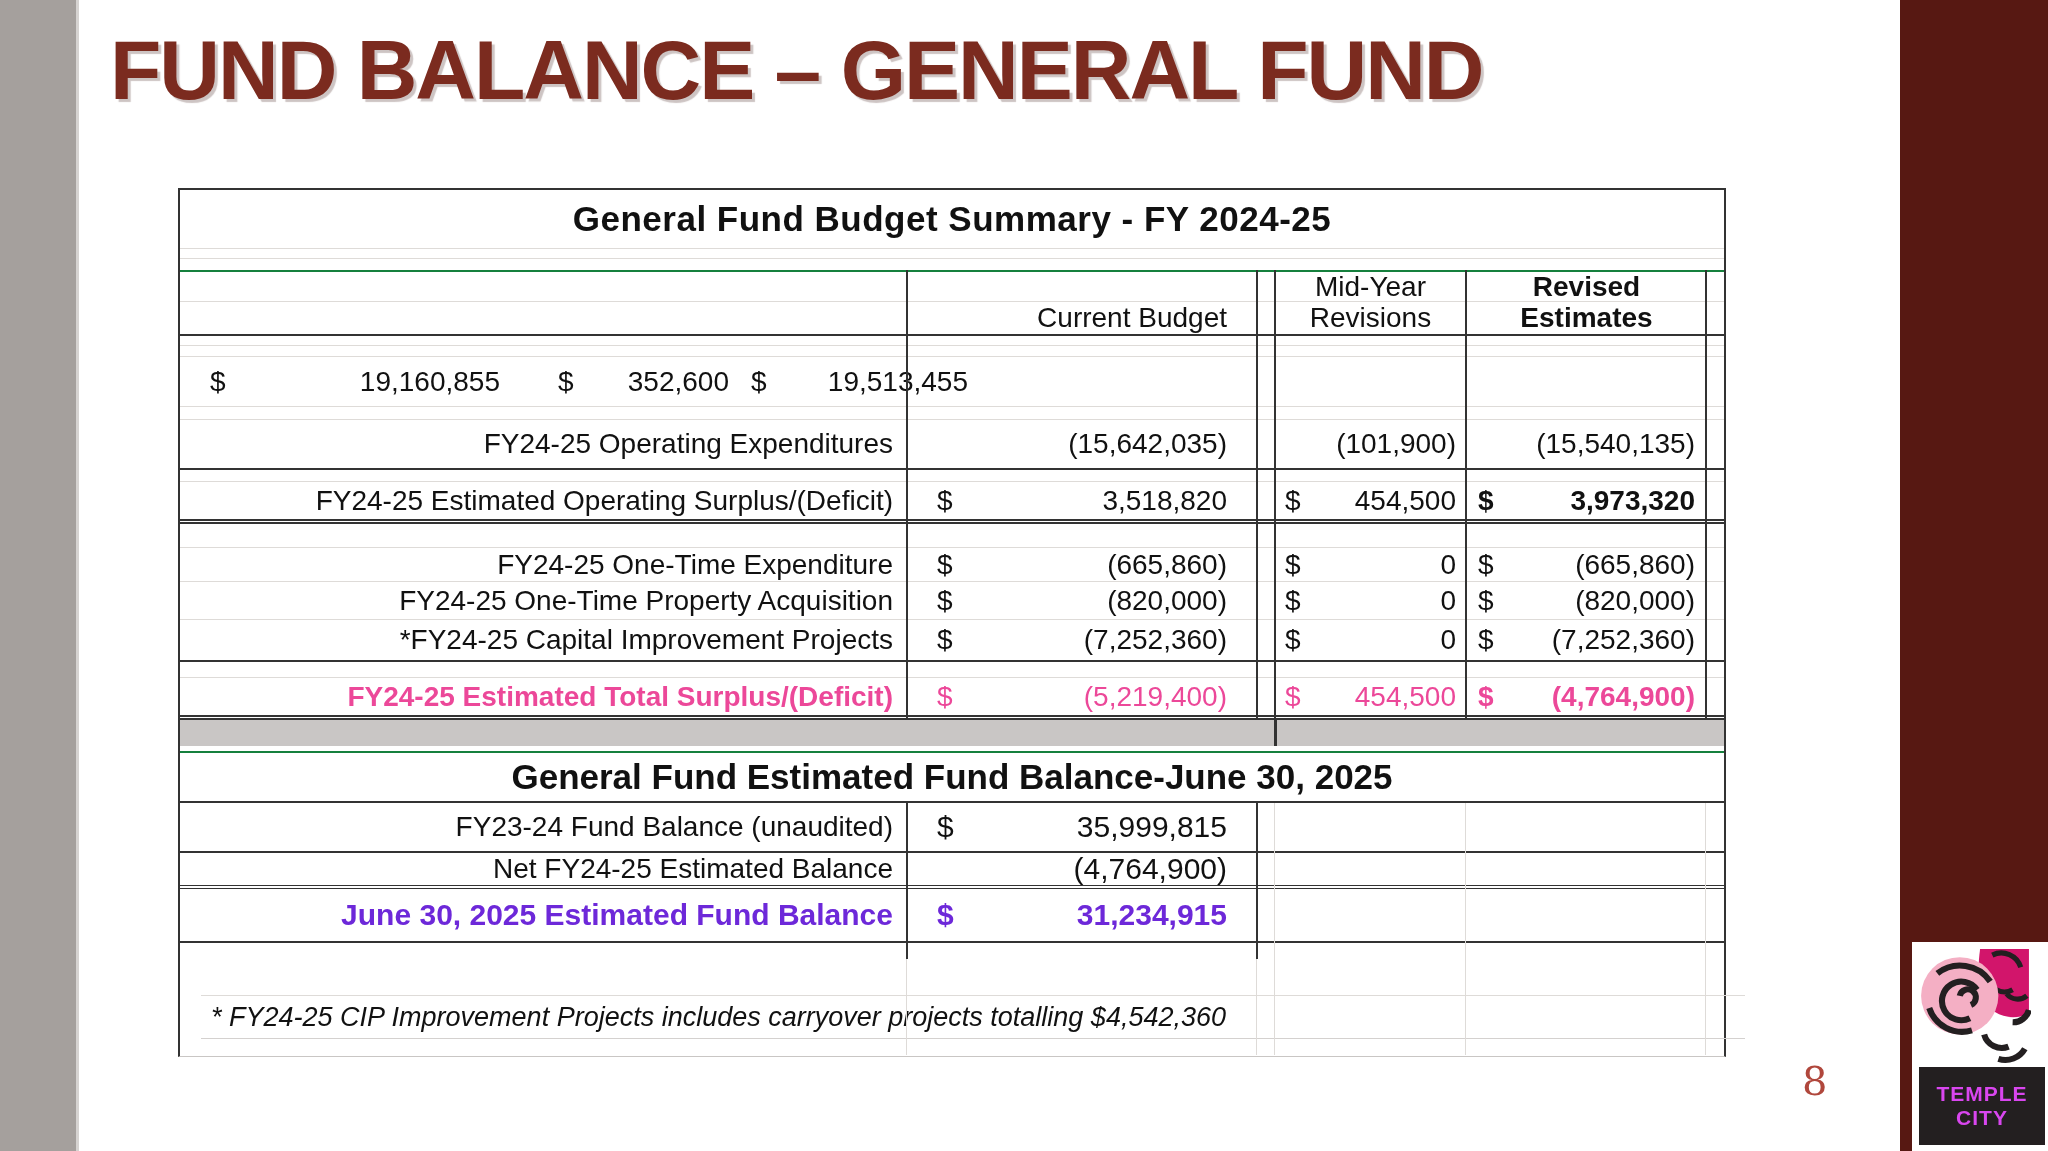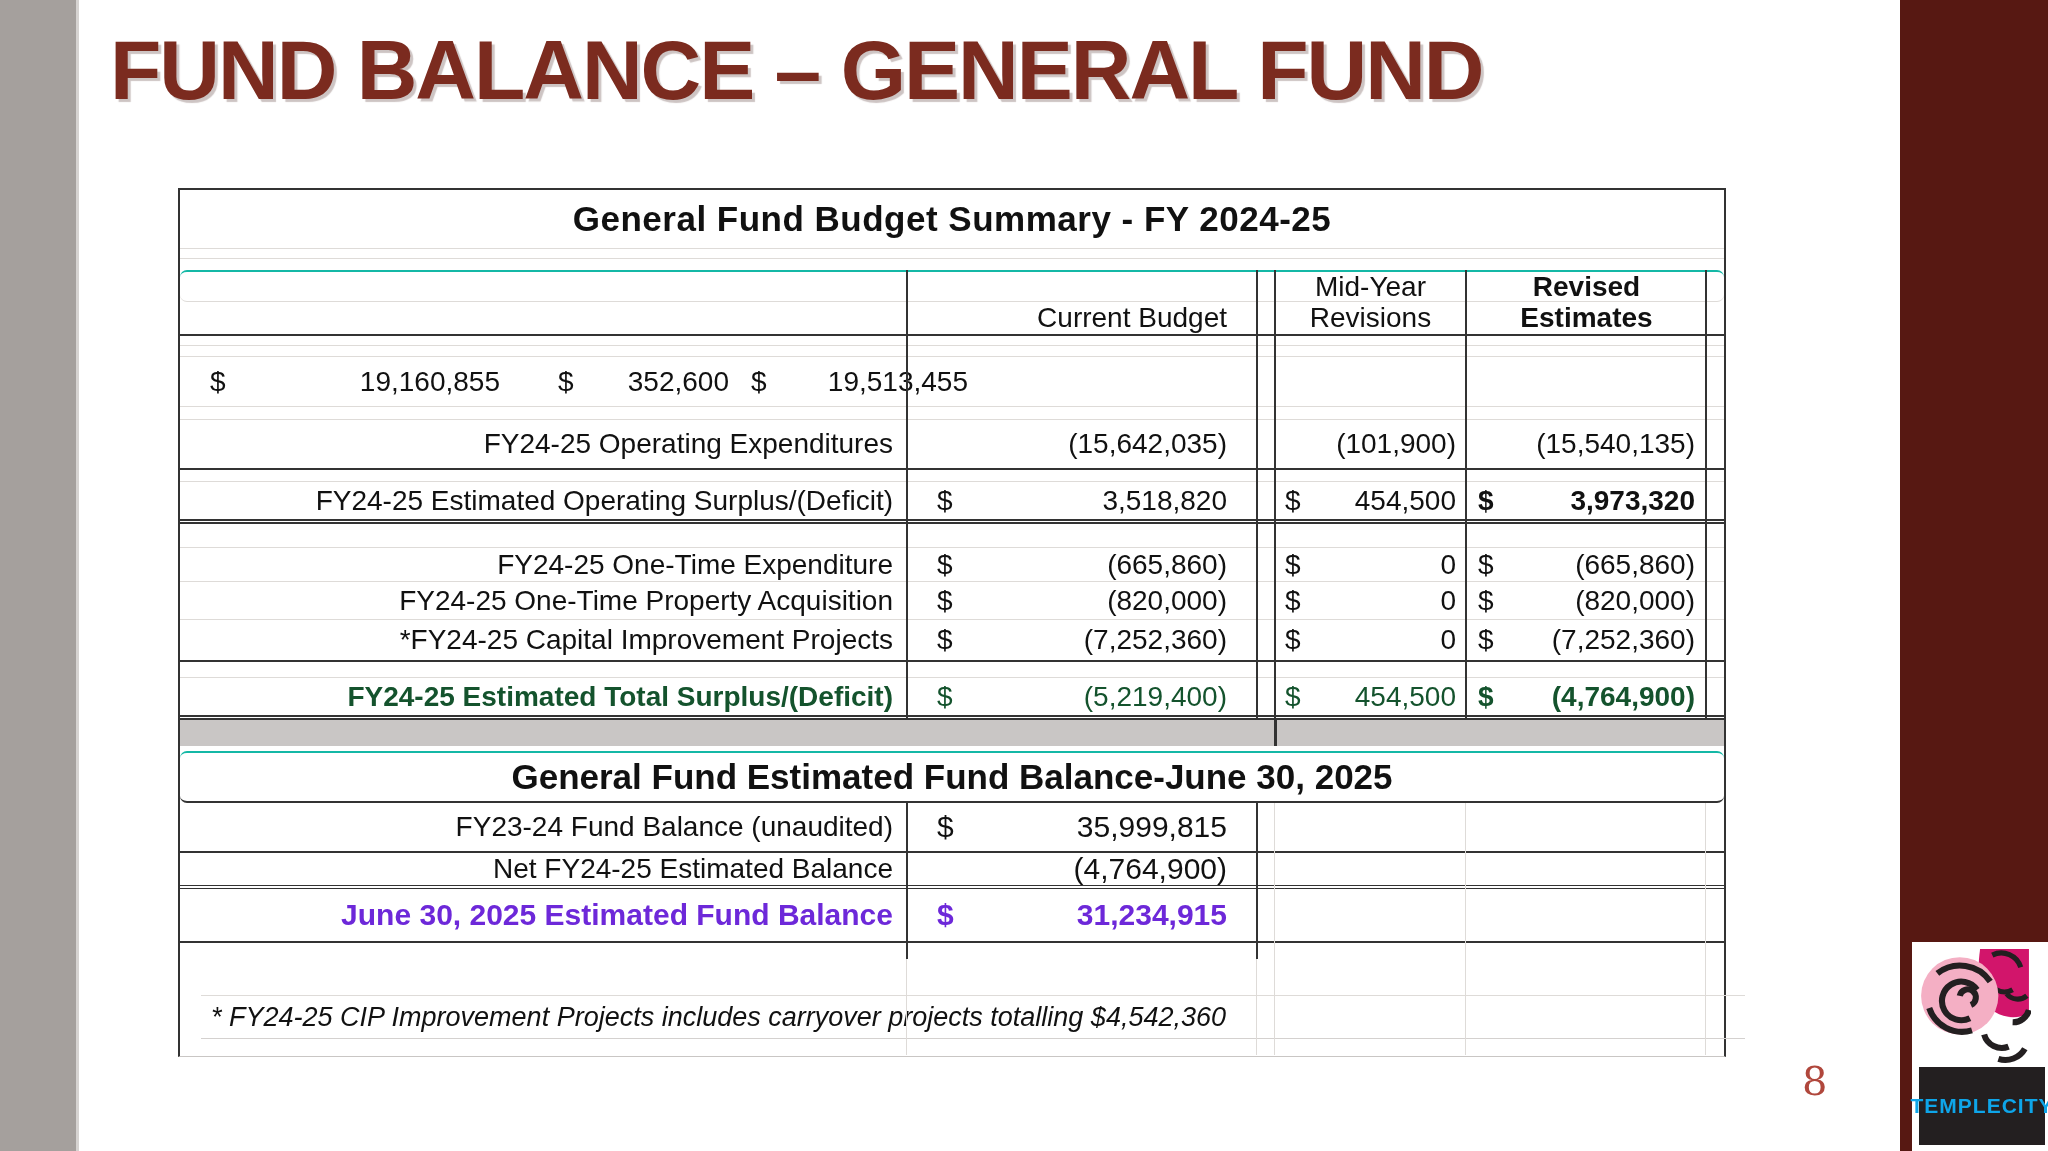--- a/index.html
+++ b/index.html
@@ -26,34 +26,34 @@
   .tbl{
     position:absolute;left:178px;top:188px;width:1548px;height:869px;
     border:2px solid #333;border-bottom:1px solid #c9c6c4;
     background:#fff;box-sizing:border-box;
   }
   .tbl *{box-sizing:border-box;}
   .row{display:flex;align-items:center;width:100%;font-size:28px;}
   .sp{width:100%;}
   .f-b{border-bottom:1px solid #dedbd8;}
   .b-dark{border-bottom:2px solid #333;}
-  .b-top-dark{border-top:2px solid #14b8a6;border-radius:7px;}
+  .b-top-dark{border-top:2px solid #15803d;}
   .b-double{border-bottom:5px double #333;}
   .cA{width:727px;text-align:right;padding-right:14px;white-space:nowrap;}
   .cB{width:350px;display:flex;justify-content:space-between;padding:0 30px;}
   .cC{width:18px;}
   .cD{width:191px;display:flex;justify-content:space-between;padding:0 10px;}
   .cE{width:241px;display:flex;justify-content:space-between;padding:0 12px;}
   .cF{flex:1;}
   .center{justify-content:center;}
   .rightal{justify-content:flex-end;}
   .bold{font-weight:bold;}
   .t-title{width:100%;text-align:center;font-size:35px;font-weight:bold;letter-spacing:0.5px;}
   .sect-title{width:100%;text-align:center;font-size:35px;font-weight:bold;}
-  .blue{color:#14532d;}
+  .blue{color:#ec4899;}
   .blue .cA{font-weight:bold;}
   .blue .cE{font-weight:bold;}
   .green-row{color:#6d28d9;font-weight:bold;font-size:30px;}
   .gray-band{background:#C9C6C5;}
   .gray-band .cD{border-left:2px solid #333;height:100%;}
   .footnote-row{font-style:italic;font-size:27px;padding-left:10px;border-top:1px solid #dedbd8;border-bottom:1px solid #d4d1cf;margin-left:21px;}
   
   .vline{position:absolute;width:2px;background:#333;}
   .vfaint{position:absolute;width:1px;background:#dedbd8;}
 
@@ -61,21 +61,21 @@
   .page-num{
     position:absolute;left:1802px;top:1058px;
     font-family:"DejaVu Serif", serif;font-size:40px;color:#B0473C;
   }
   .logo{
     position:absolute;left:1912px;top:942px;width:126px;height:196px;
     background:#fff;padding:7px;display:flex;flex-direction:column;
   }
   .logo-art{width:112px;height:118px;background:#fff;}
   .logo-text{
-    flex:1;background:#231F20;color:#0ea5e9;display:flex;flex-direction:row;
+    flex:1;background:#231F20;color:#d946ef;display:flex;flex-direction:column;
     align-items:center;justify-content:center;font-weight:bold;font-size:21px;
     letter-spacing:1px;line-height:1.15;
   }
 </style>
 </head>
 <body>
 
 <div class="left-bar"></div>
 <div class="right-bar"></div>
 

